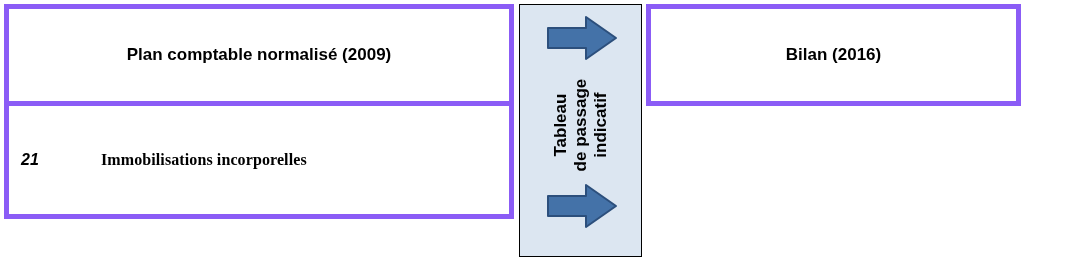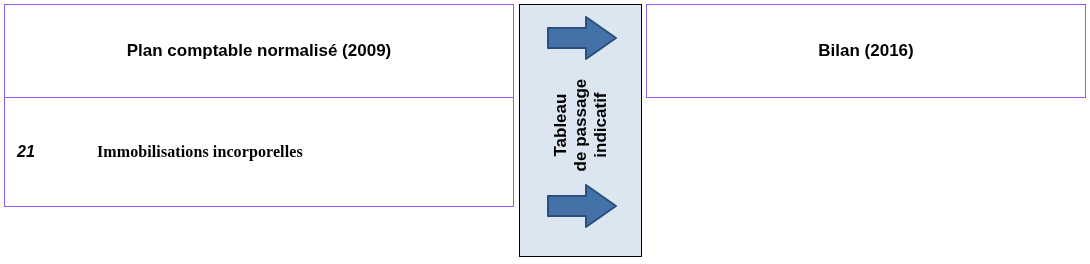--- a/index.html
+++ b/index.html
@@ -19,21 +19,21 @@
     height: 264px;
   }
 
   
   .table {
     position: absolute;
     border-collapse: collapse;
     table-layout: fixed;
   }
   .table td {
-    border: 1px solid #8b5cf6;
+    border: 5px solid #8b5cf6;
     vertical-align: middle;
     padding: 12px;
   }
 
   
   #left-table {
     left: 4px;
     top: 4px;
     width: 510px;
   }
@@ -130,21 +130,21 @@
     font-size: 17px;
     line-height: 1.18;
     text-align: center;
     color: #000;
   }
 
   
   #right-table {
     left: 646px;
     top: 4px;
-    width: 440px;
+    width: 375px;
   }
   #right-table .hdr {
     height: 68px;
     text-align: center;
     font-weight: bold;
     font-size: 17px;
   }
   #right-table .row-major { height: 84px; }
   #right-table .row-minor { height: 84px; }
   #right-table .code-major {

